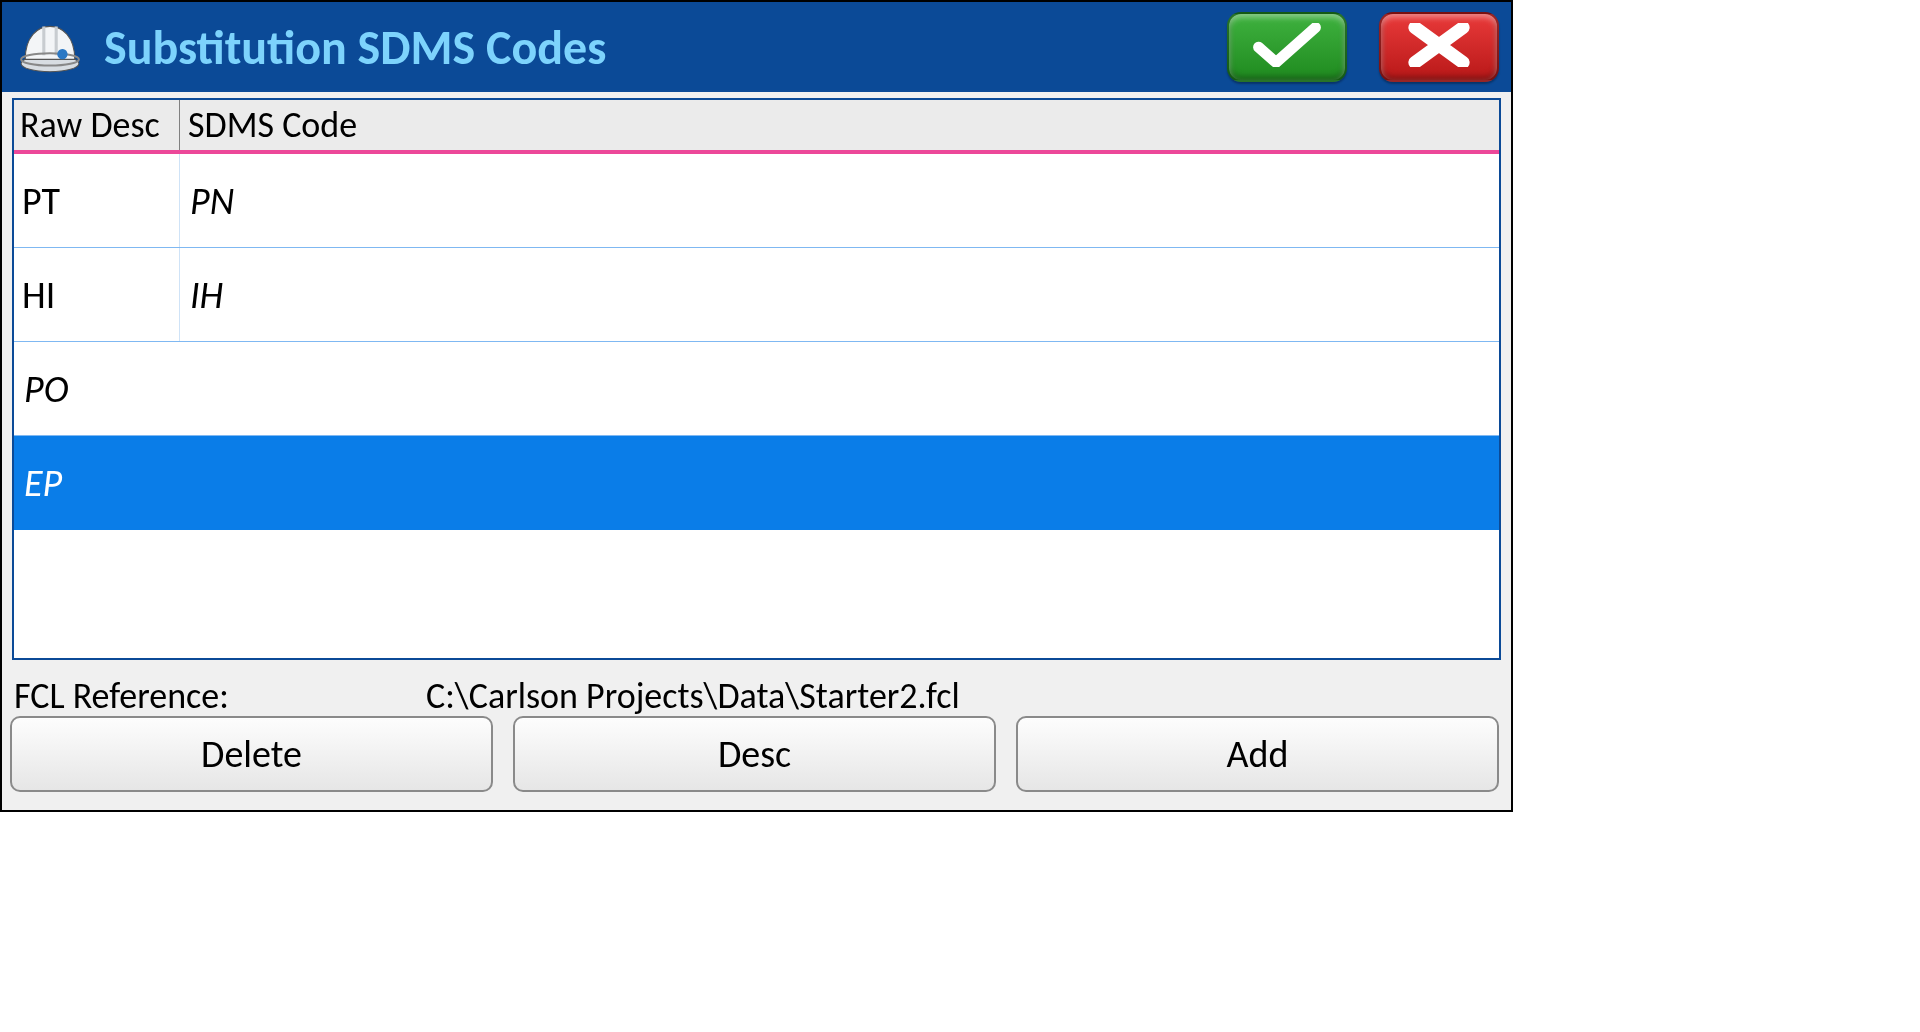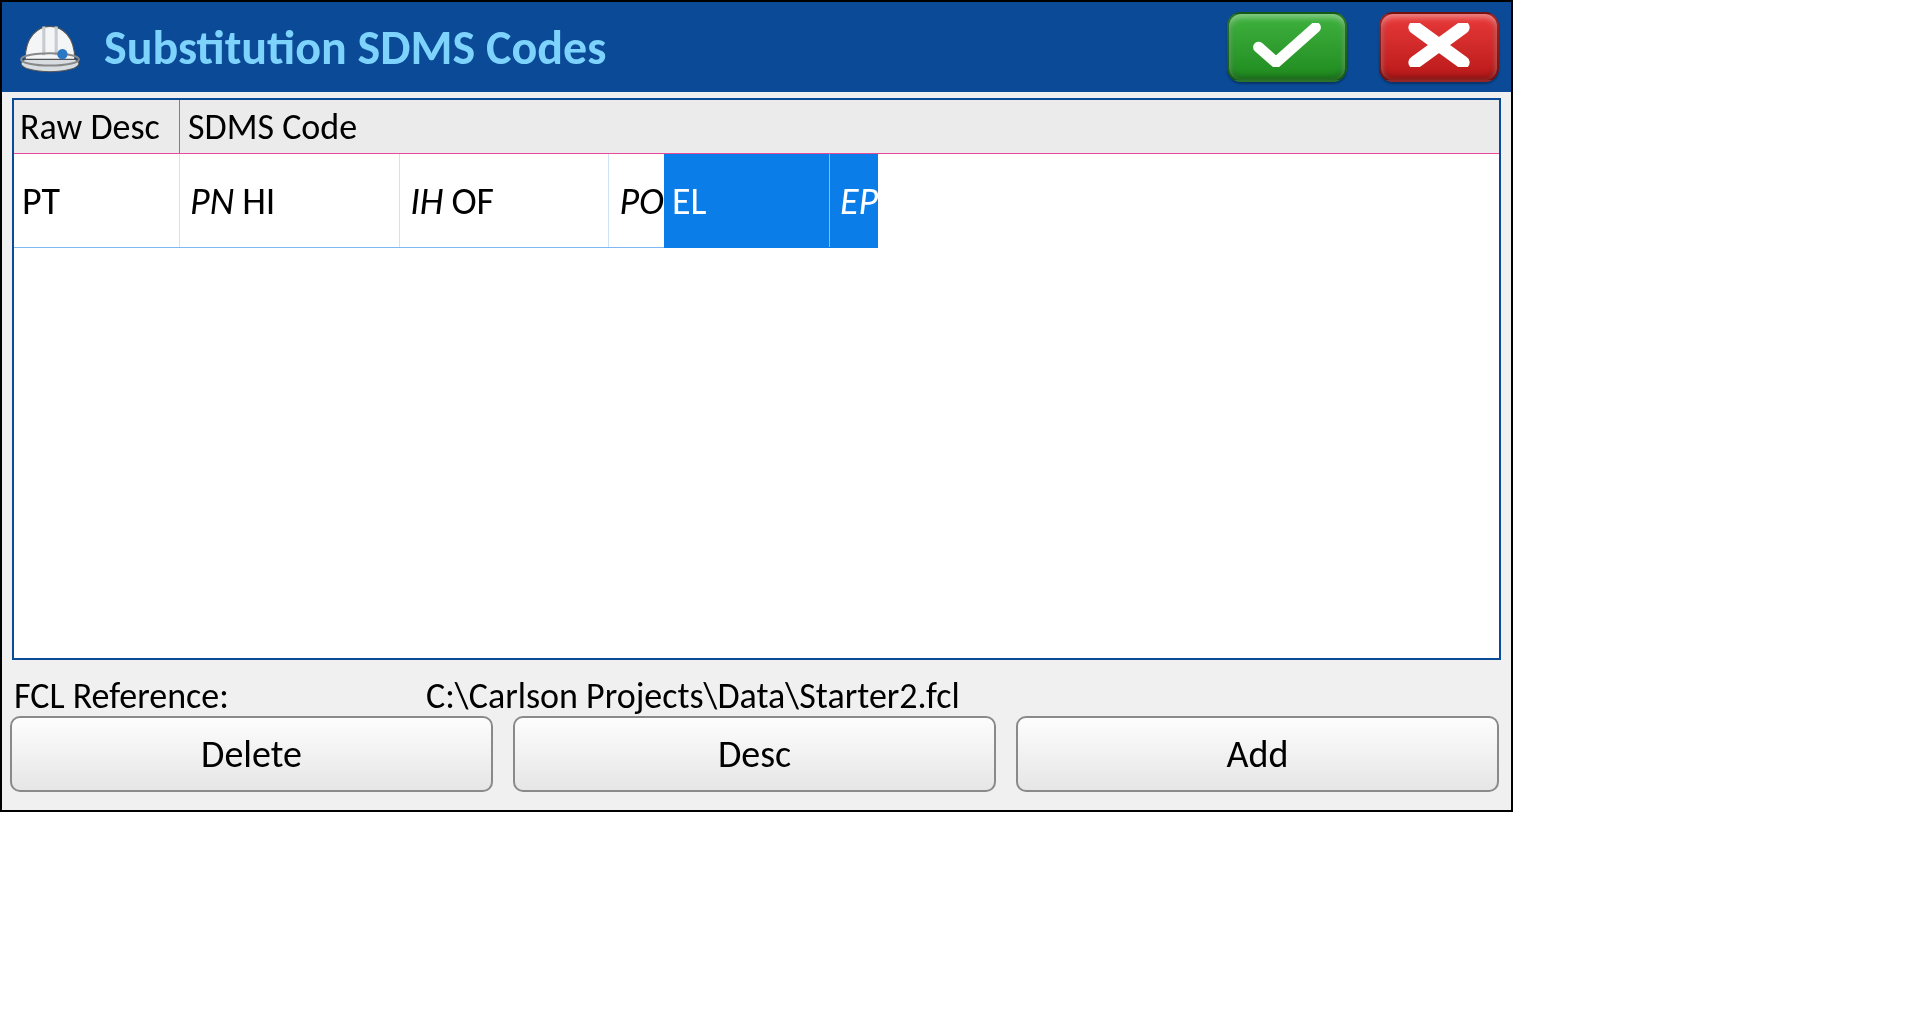--- a/index.html
+++ b/index.html
@@ -66,21 +66,21 @@
     border: 2px solid #0b4a97;
     background: #ffffff;
     height: 562px;
     display: flex;
     flex-direction: column;
     overflow: hidden;
   }
   .thead {
     display: flex;
     background: #ebebeb;
-    border-bottom: 1px solid #ec4899;
+    border-bottom: 4px solid #ec4899;
     height: 54px;
     align-items: flex-start;
     font-size: 36px;
     color: #000;
   }
   .th1 {
     width: 166px;
     padding-left: 6px;
     border-right: 1px solid #808080;
     height: 100%;
@@ -90,21 +90,21 @@
   .th2 {
     flex: 1;
     padding-left: 8px;
     height:100%;
     display:flex;
     align-items:center;
   }
   .tbody {
     flex: 1;
     display: flex;
-    flex-direction: row;
+    flex-direction: column;
   }
   .trow {
     display: flex;
     height: 94px;
     align-items: center;
     font-size: 38px;
     color: #000;
     border-bottom: 1px solid #7fb8f2;
     cursor: pointer;
   }
@@ -203,25 +203,23 @@
     <div class="tbody" id="tbody">
         <div class="trow">
           <div class="c1">PT</div>
           <div class="c2">PN</div>
         </div>
         <div class="trow">
           <div class="c1">HI</div>
           <div class="c2">IH</div>
         </div>
         <div class="trow">
-          <div class="c1">OF</div>
           <div class="c2">PO</div>
         </div>
         <div class="trow selected">
-          <div class="c1">EL</div>
           <div class="c2">EP</div>
         </div>
       </div>
   </div>
 
   <div class="fcl-row">
     <div class="fcl-label">FCL Reference:</div>
     <div class="fcl-value">C:\Carlson Projects\Data\Starter2.fcl</div>
   </div>
 

